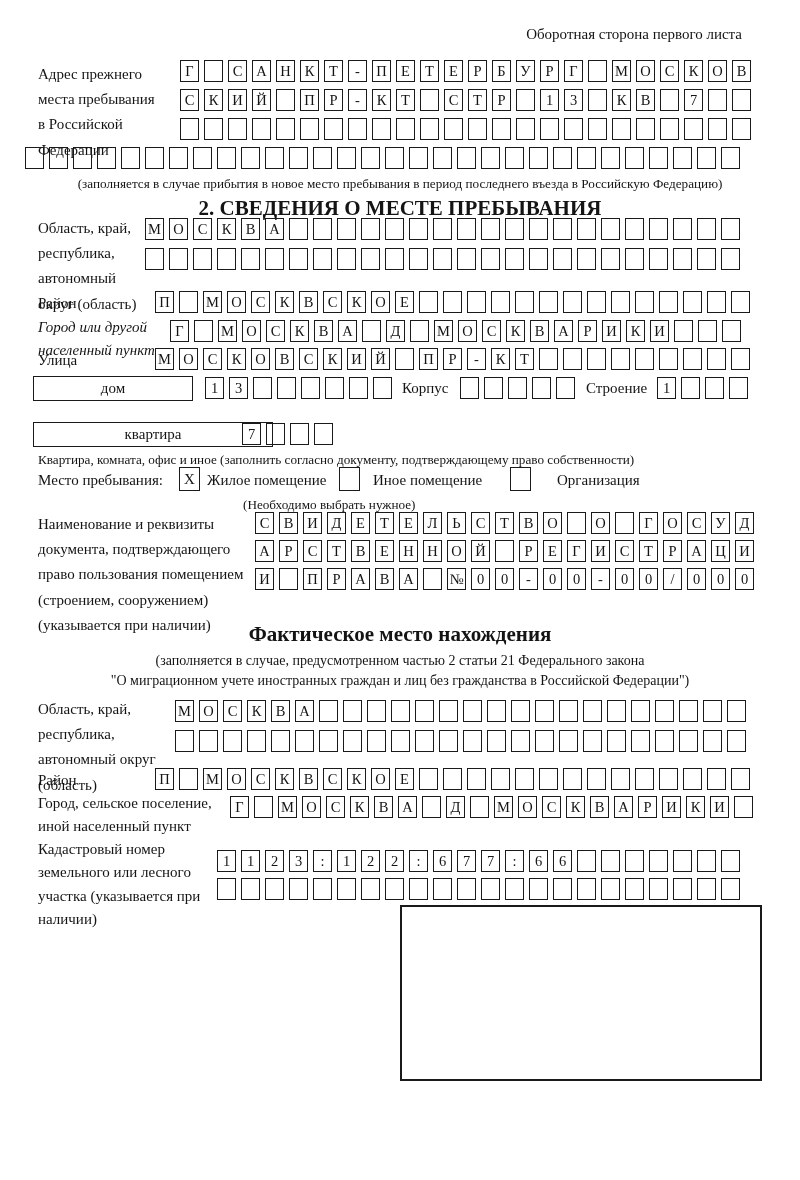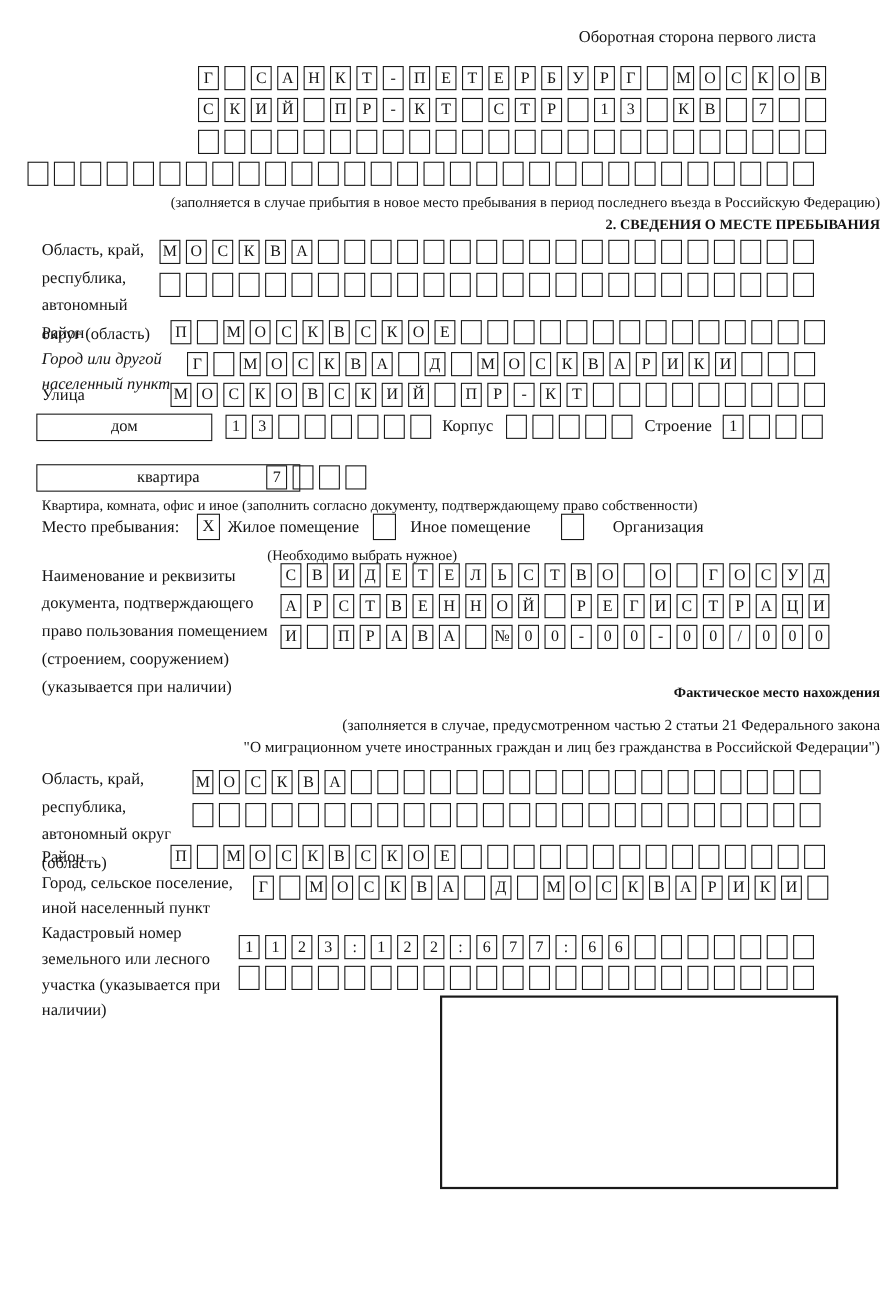--- a/index.html
+++ b/index.html
@@ -1,38 +1,39 @@
 <!DOCTYPE html>
 <html><head>
 <meta charset="utf-8">
 <style>
   html,body{margin:0;padding:0;background:#fff;}
   .page{position:relative;width:800px;height:1180px;background:#ffffff;
         font-family:"Liberation Serif","DejaVu Serif",serif;color:#141414;overflow:hidden;}
   .abs{position:absolute;}
   .lbl{font-size:15px;line-height:1.68;}
   .note{font-size:13.2px;line-height:1.45;}
-  .title{font-weight:bold;font-size:13px;}
-  .center{left:0;width:100%;text-align:right;}
+  .title{font-weight:bold;font-size:21px;}
+  .center{left:0;width:100%;text-align:center;}
   .cellrow{display:flex;gap:5px;}
   .cell{width:19px;height:22px;flex:0 0 19px;border:1.6px solid #1a1a1a;box-sizing:border-box;
         display:flex;align-items:center;justify-content:center;font-size:14.5px;line-height:1;}
   .fieldbox{border:1.6px solid #1a1a1a;height:25px;box-sizing:border-box;
         display:flex;align-items:center;justify-content:center;font-size:15px;}
   .chk{width:21px;height:24px;border:1.6px solid #1a1a1a;box-sizing:border-box;
         display:flex;align-items:center;justify-content:center;font-size:15px;}
   .stamp{border:2px solid #1a1a1a;box-sizing:border-box;background:#fff;}
 </style>
 </head>
 <body>
 
 <div class="page">
 
   <div class="abs lbl" style="top:22px;right:58px;">Оборотная сторона первого листа</div>
 
+  <div class="abs lbl" style="left:38px;top:62px;width:125px;">Адрес прежнего места пребывания в Российской Федерации</div>
   <div class="abs cellrow" style="left:180px;top:60px;">
       <span class="cell">Г</span>
       <span class="cell"></span>
       <span class="cell">С</span>
       <span class="cell">А</span>
       <span class="cell">Н</span>
       <span class="cell">К</span>
       <span class="cell">Т</span>
       <span class="cell">-</span>
       <span class="cell">П</span>

